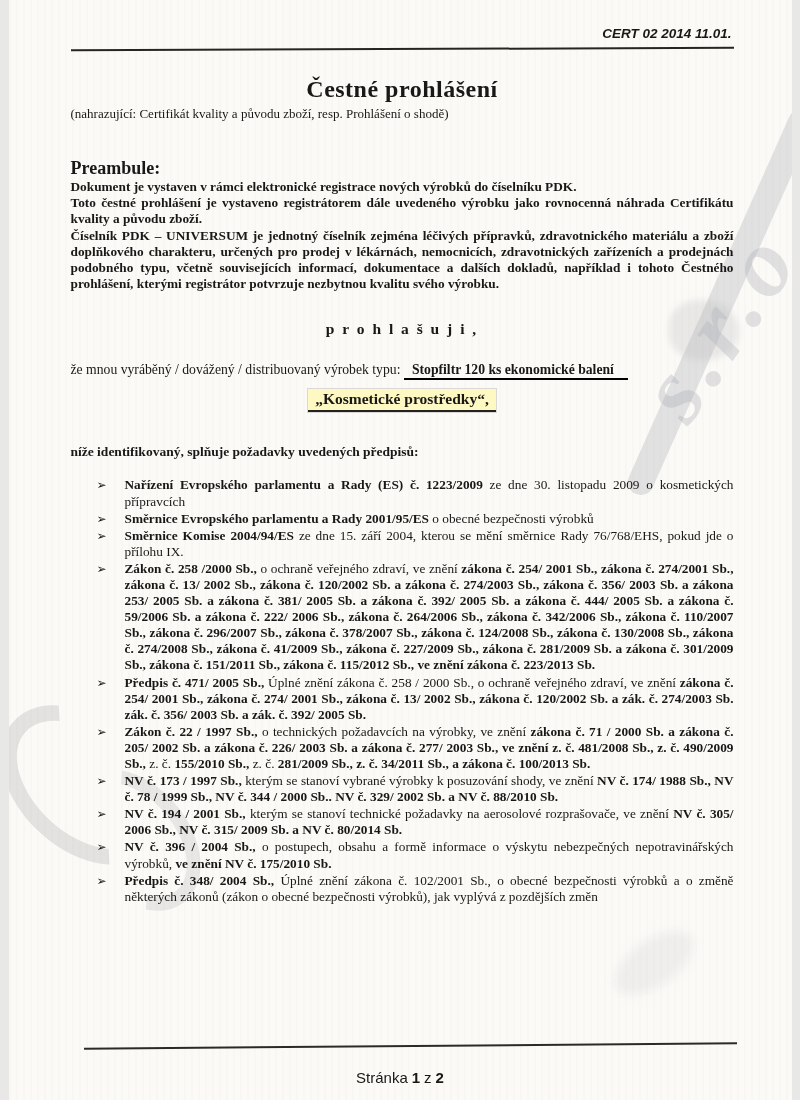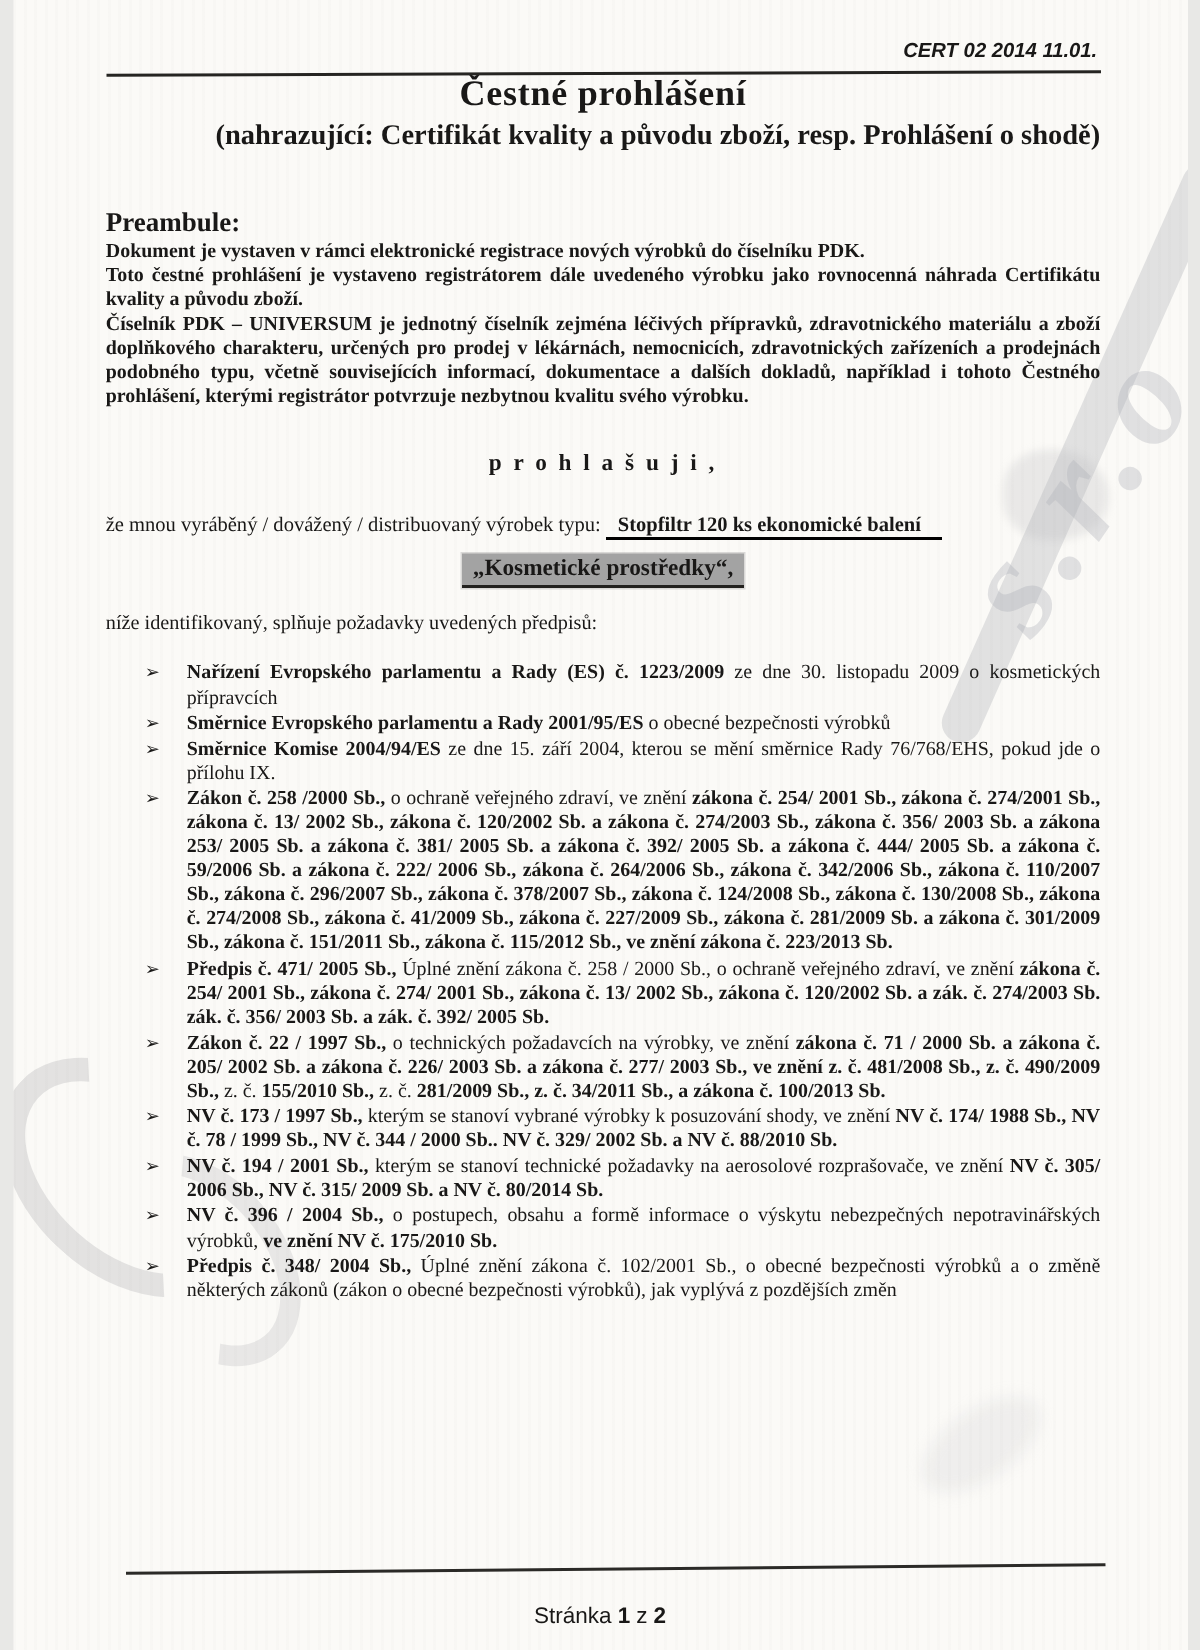--- a/index.html
+++ b/index.html
@@ -79,30 +79,31 @@
   }
   .top-rule {
     margin-top: 7px;
     height: 0;
     border-top: 2px solid #262522;
     transform: rotate(-0.2deg);
   }
 
   
   .title {
+    margin-top: 26px;
     text-align: center;
     font-size: 24px;
     font-weight: bold;
     letter-spacing: 0.5px;
   }
   .subtitle {
     margin-top: 3px;
-    text-align: right;
-    font-size: 19px;
-    font-weight: bold;
+    text-align: left;
+    font-size: 13px;
+    font-weight: normal;
   }
 
   
   .preamble-heading {
     margin-top: 36px;
     font-size: 18px;
     font-weight: bold;
   }
   .preamble-par {
     font-size: 13.3px;
@@ -123,28 +124,28 @@
   }
   .product-line { margin-top: 24px; font-size: 13.7px; }
   .product-name {
     font-weight: bold;
     border-bottom: 2px solid #000000;
     padding: 0 14px 1px 8px;
   }
   .category-line { margin-top: 11px; text-align: center; }
   .category-badge {
     display: inline-block;
-    background: #a3a3a3;
+    background: #fef9c3;
     font-size: 15.5px;
     font-weight: bold;
     padding: 1px 7px 2px 7px;
     border-bottom: 2px solid #23221f;
     box-shadow: 0 0 0 1px rgba(120,120,118,0.25);
   }
-  .compliance-line { margin-top: 15px; font-size: 13.5px; }
+  .compliance-line { margin-top: 32px; font-size: 13.5px; font-weight: bold; }
 
   
   .reg-list { margin-top: 17px; list-style: none; padding-left: 26px; }
   .reg-item {
     position: relative;
     padding-left: 28px;
     font-size: 13.3px;
     line-height: 16.1px;
     text-align: justify;
     margin-bottom: 1px;

